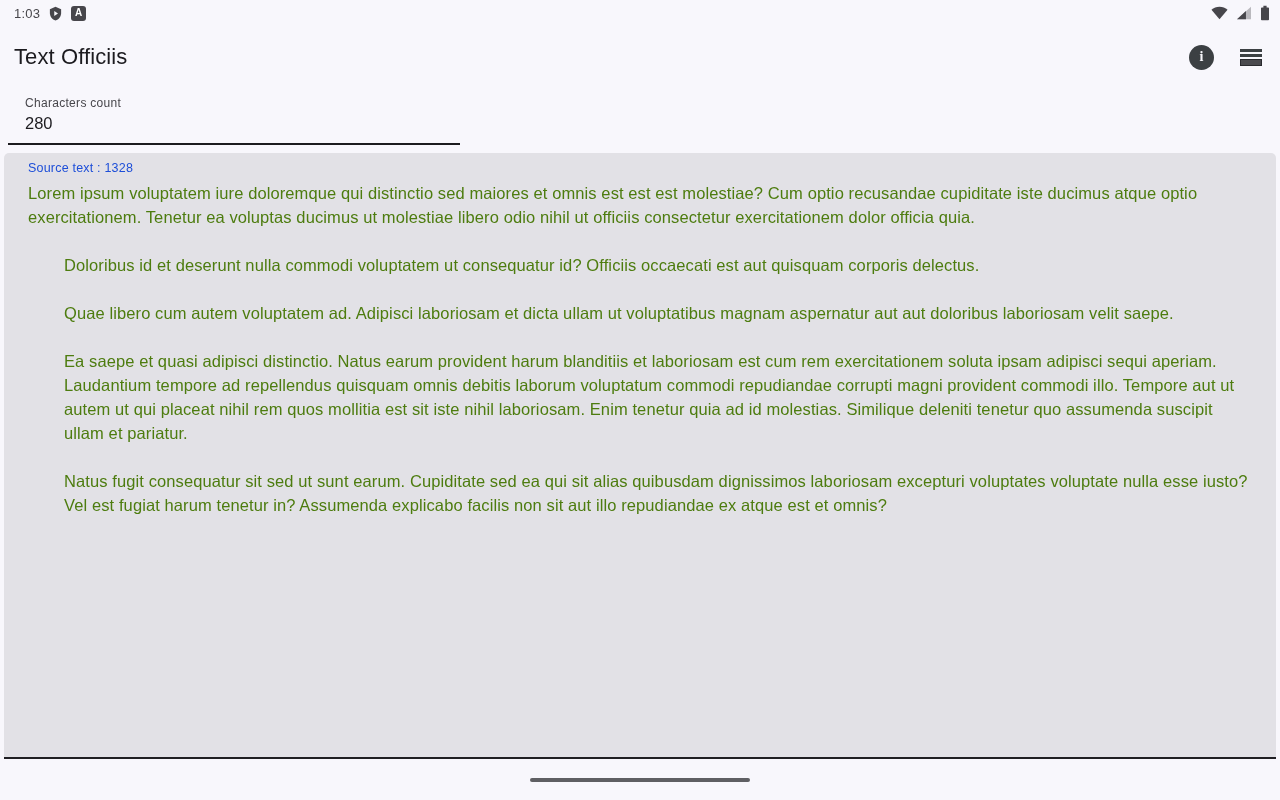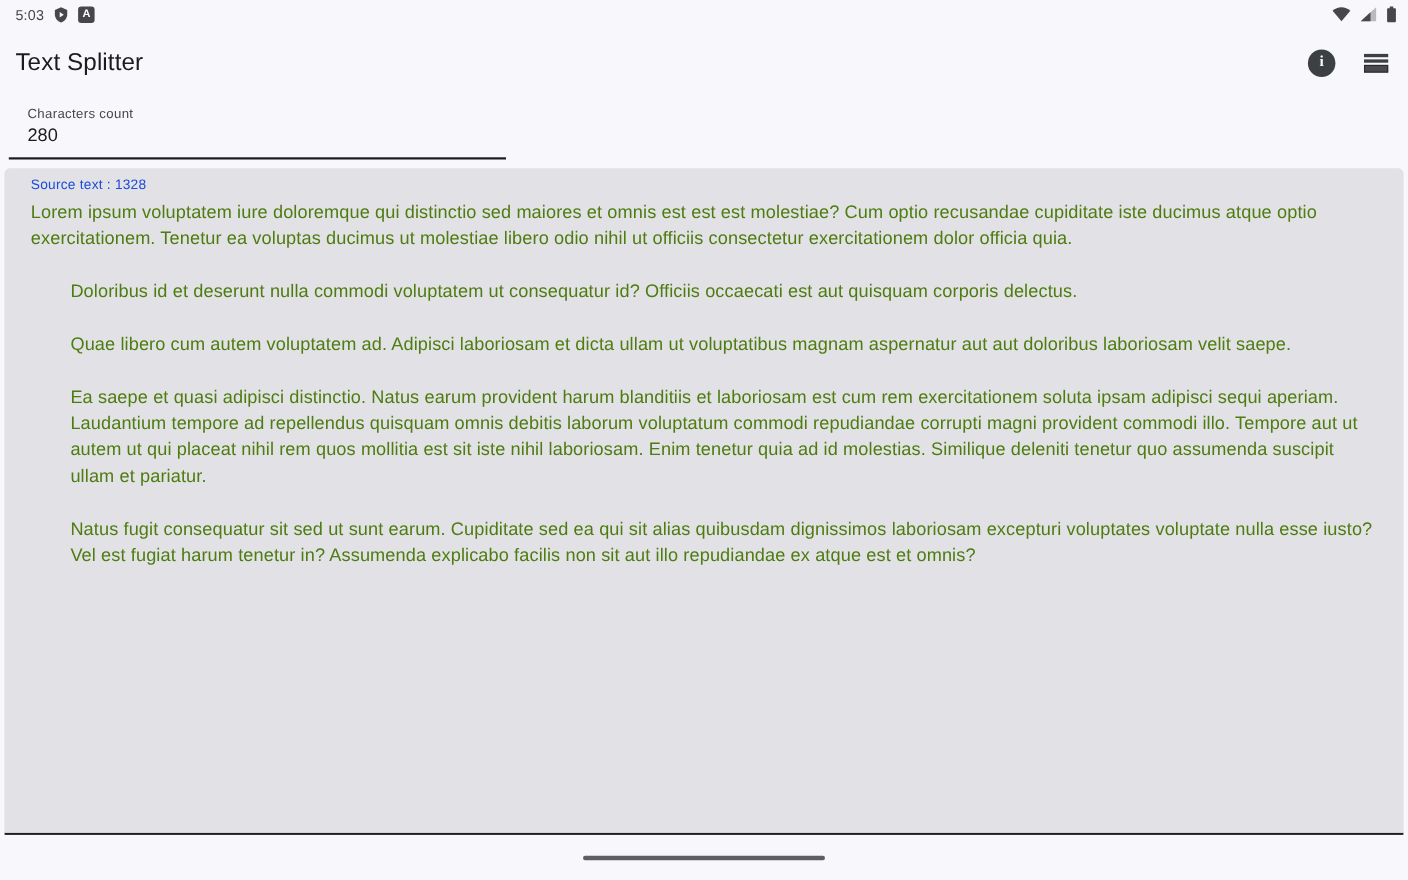--- a/index.html
+++ b/index.html
@@ -103,21 +103,21 @@
   .gesture-bar{
     position:absolute;left:530px;top:778px;width:220px;height:4px;
     background:var(--gesture-bar);border-radius:2px;cursor:grab;
   }
 </style>
 </head>
 <body>
 
 <div class="status-bar">
   <div class="status-left">
-    <span class="status-time">5:03</span>
+    <span class="status-time">1:03</span>
     <span class="sicon">
       <svg width="15" height="15" viewBox="0 0 24 24" fill="#47464B">
         <path d="M12 1 L21 5 V11 C21 16.5 17.2 21.6 12 23 C6.8 21.6 3 16.5 3 11 V5 Z"></path>
         <path d="M10 8 L16 12 L10 16 Z" fill="#F8F7FC"></path>
       </svg>
     </span>
     <span class="a-box">A</span>
   </div>
   <div class="status-right">
     <span class="sicon">
@@ -133,21 +133,21 @@
     </span>
     <span class="sicon">
       <svg width="10" height="16" viewBox="0 0 12 20" fill="#47464B">
         <path d="M4 1 H8 V3 H10 C10.6 3 11 3.4 11 4 V18 C11 18.6 10.6 19 10 19 H2 C1.4 19 1 18.6 1 18 V4 C1 3.4 1.4 3 2 3 H4 Z"></path>
       </svg>
     </span>
   </div>
 </div>
 
 <div class="app-bar">
-  <div class="app-title">Text Splitter</div>
+  <div class="app-title">Text Officiis</div>
   <div class="app-actions">
     <button class="info-btn">i</button>
     <button class="menu-btn" aria-label="menu">
       <span class="bar-thin"></span>
       <span class="bar-thin"></span>
       <span class="bar-thick"></span>
     </button>
   </div>
 </div>
 

